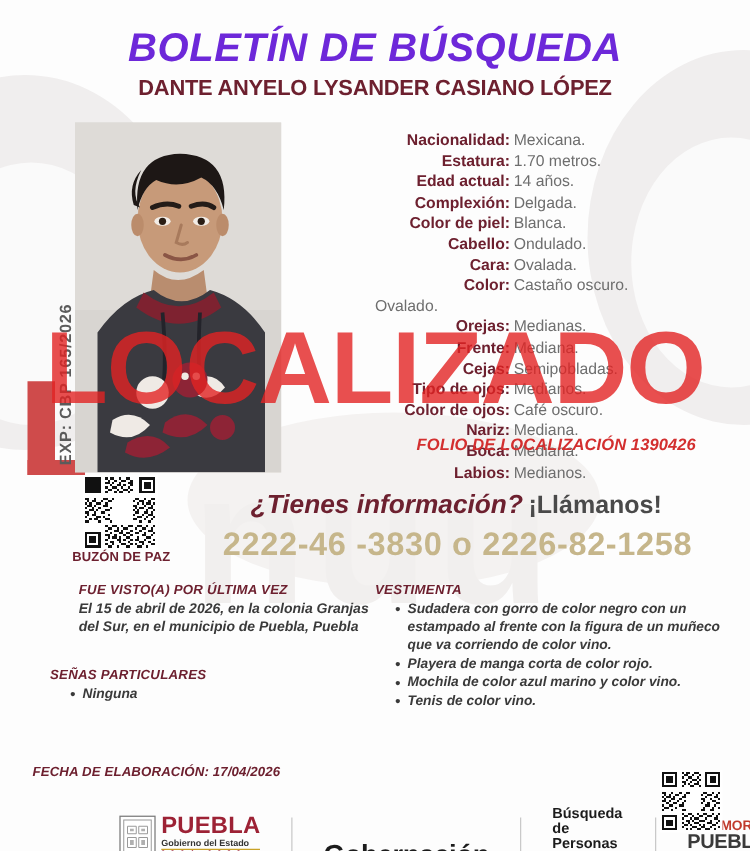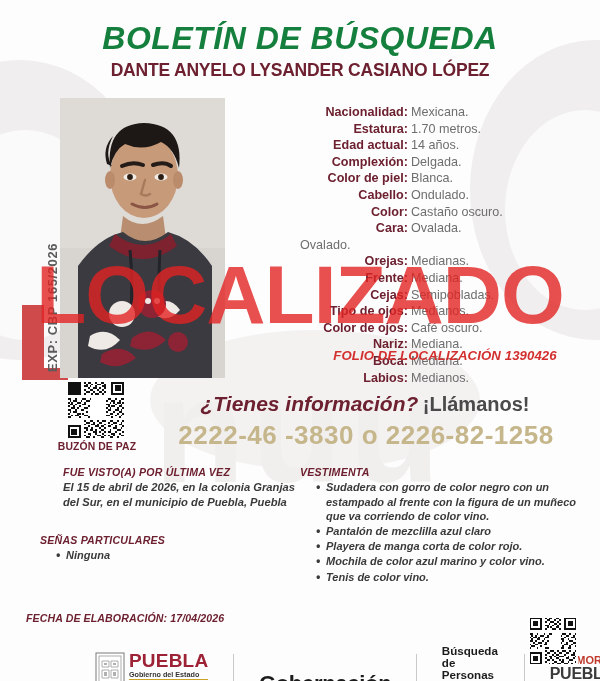--- a/index.html
+++ b/index.html
@@ -33,21 +33,21 @@
     letter-spacing:6px;
     line-height:1;
     white-space:nowrap;
     user-select:none;
   }
   
   .hdr{position:absolute;left:0;top:0;width:600px;text-align:center;z-index:6;}
   .hdr-title{
     margin:0;padding-top:20px;
     font-size:32px;font-weight:bold;font-style:italic;
-    color:#15803d;letter-spacing:.5px;
+    color:#6d28d9;letter-spacing:.5px;
     font-family:"Liberation Sans", sans-serif;
   }
   .hdr-name{
     margin:3px 0 0 0;
     font-size:17.5px;font-weight:bold;
     color:#6d202f;letter-spacing:-.2px;
     font-family:"Liberation Sans", sans-serif;
   }
   
   .rail{
@@ -284,26 +284,26 @@
       </div>
     <div class="attr">
         <span class="k">Color de piel:</span>
         <span class="v">Blanca.</span>
       </div>
     <div class="attr">
         <span class="k">Cabello:</span>
         <span class="v">Ondulado.</span>
       </div>
     <div class="attr">
+        <span class="k">Cara:</span>
+        <span class="v">Ovalada.</span>
+      </div>
+    <div class="attr">
         <span class="k">Color:</span>
         <span class="v">Castaño oscuro.</span>
-      </div>
-    <div class="attr">
-        <span class="k">Cara:</span>
-        <span class="v">Ovalada.</span>
       </div>
     <div class="attr">
         <span class="v">Ovalado.</span>
       </div>
     <div class="attr">
         <span class="k">Orejas:</span>
         <span class="v">Medianas.</span>
       </div>
     <div class="attr">
         <span class="k">Frente:</span>
@@ -539,21 +539,20 @@
     <div class="sec-h">SEÑAS PARTICULARES</div>
     <ul class="bl">
       <li>Ninguna</li>
     </ul>
   </div>
 
   <div class="col-r">
     <div class="sec-h">VESTIMENTA</div>
     <ul class="bl">
       <li>Sudadera con gorro de color negro con un estampado al frente con la figura de un muñeco que va corriendo de color vino.</li>
-      <li>Pantalón de mezclilla azul claro</li>
       <li>Playera de manga corta de color rojo.</li>
       <li>Mochila de color azul marino y color vino.</li>
       <li>Tenis de color vino.</li>
     </ul>
   </div>
 
   <div class="fdate">FECHA DE ELABORACIÓN: 17/04/2026</div>
 
   <div class="logos">
     <div class="logo-b">

